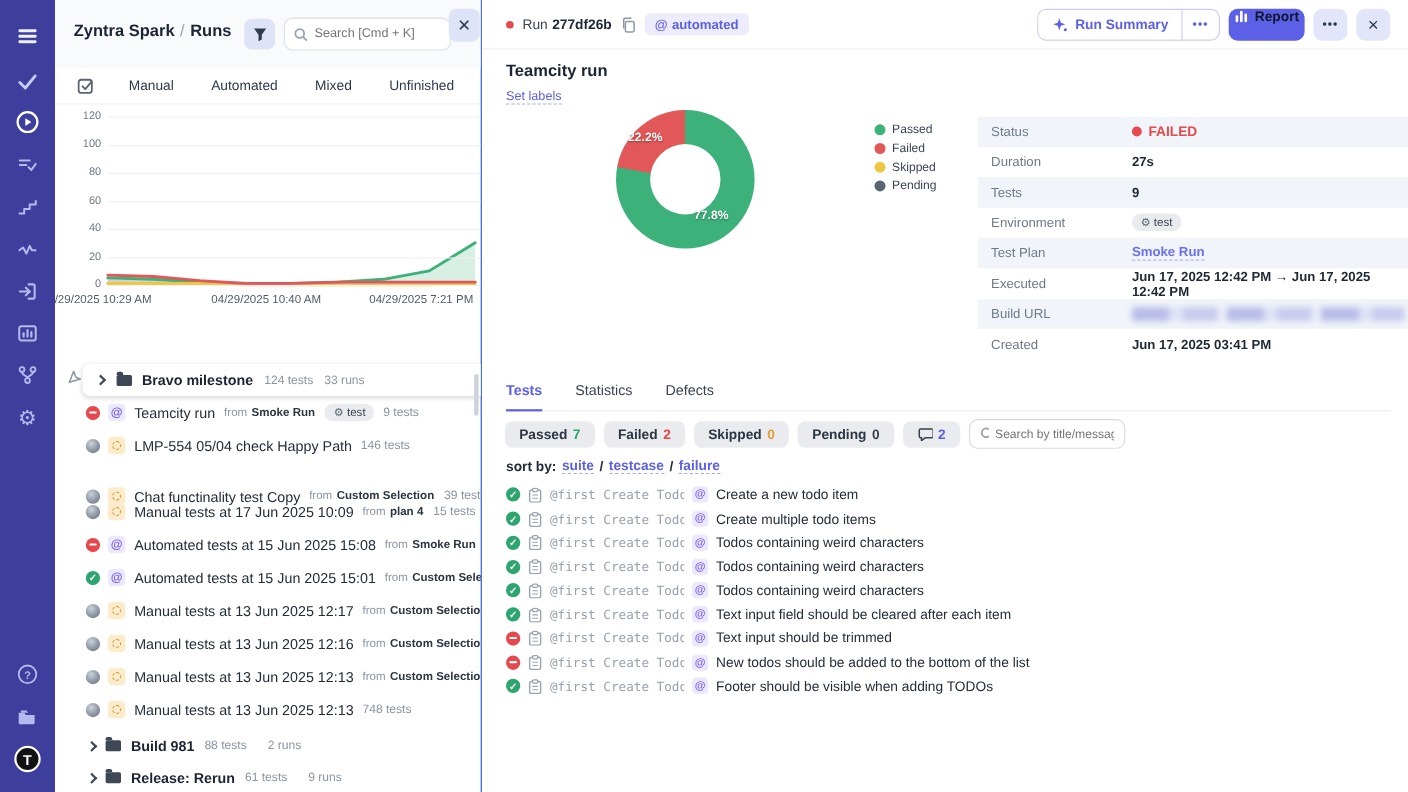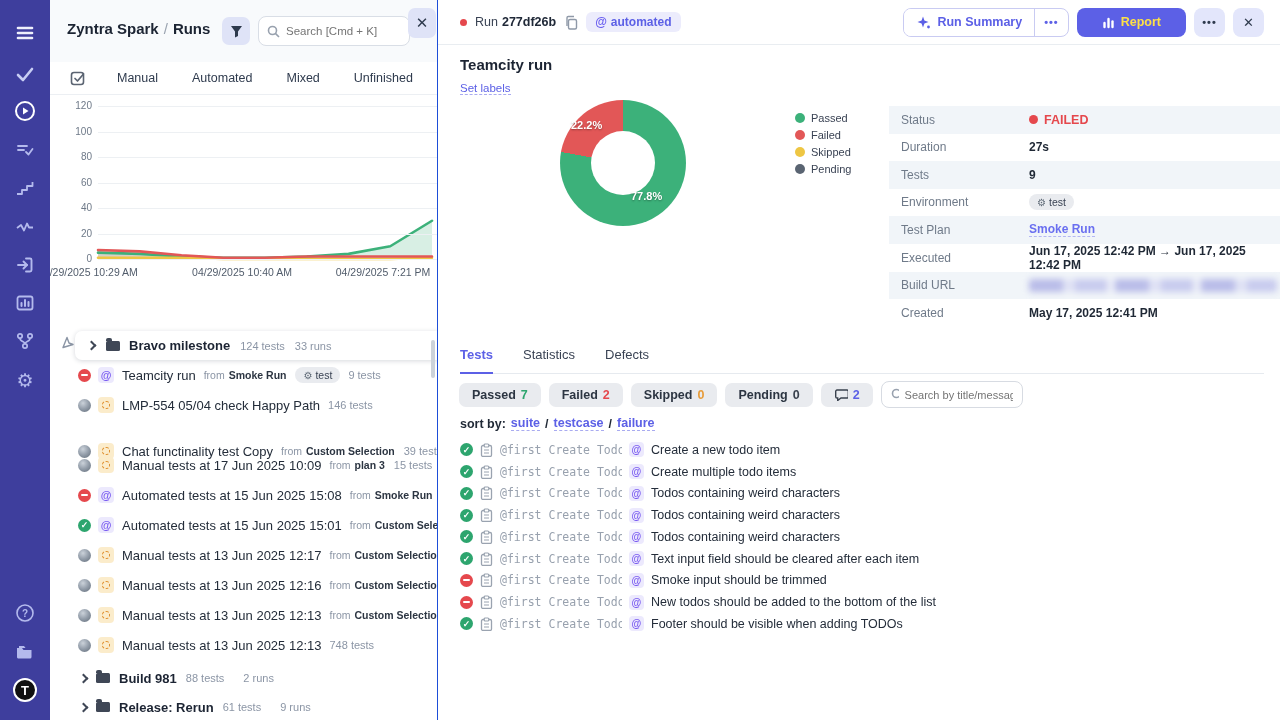--- a/index.html
+++ b/index.html
@@ -64,21 +64,21 @@
   .mtop { position:absolute; left:0; top:0; width:100%; height:45px; border-bottom:1px solid #e9edf1; display:flex; align-items:center; padding:0 16px 0 22px; gap:8px; }
   .rdot { width:7px; height:7px; border-radius:50%; background:#e5484d; flex:none; }
   .runlbl { font-size:12.5px; color:#3a4354; }
   .runid { font-size:12.5px; font-weight:bold; color:#202938; margin-left:-4px; }
   .auto-badge { display:inline-flex; align-items:center; gap:4px; background:#ececfc; border-radius:6px; padding:3px 9px; font-size:12px; font-weight:bold; color:#5c60e6; }
   .auto-badge .at { color:#6b5ff0; font-weight:bold; }
   .spacer { flex:1; }
   .btn-group { display:flex; border:1px solid #c9cbf2; border-radius:8px; overflow:hidden; height:29px; }
   .btn-summary { display:flex; align-items:center; gap:6px; background:#fff; color:#5c60e6; font-size:12.5px; font-weight:bold; padding:0 12px; cursor:pointer; }
   .btn-more-attached { display:flex; align-items:center; padding:0 9px; border-left:1px solid #c9cbf2; color:#5c60e6; cursor:pointer; font-size:11px; letter-spacing:1px; }
-  .btn-report { display:flex; align-items:center; gap:6px; background:#5c60e6; color:#fde047; font-size:12.5px; font-weight:bold; padding:0 25px; height:29px; border-radius:8px; cursor:pointer; }
+  .btn-report { display:flex; align-items:flex-start; gap:6px; background:#5c60e6; color:#0f172a; font-size:12.5px; font-weight:bold; padding:0 5px; height:29px; border-radius:8px; cursor:pointer; }
   .sq-btn { width:31px; height:29px; background:#e3e6fb; border-radius:8px; display:flex; align-items:center; justify-content:center; color:#2e3a4d; cursor:pointer; font-size:13px; }
   .dots { letter-spacing:1px; font-size:11px; font-weight:bold; }
 
   .rtitle { position:absolute; left:22px; top:56px; font-size:15px; font-weight:bold; color:#1c2433; }
   .setlabels { position:absolute; left:22px; top:82px; font-size:11.5px; color:#5c60e6; border-bottom:1px dashed #a9abf0; cursor:pointer; }
 
   .donut { position:absolute; left:122px; top:100px; width:126px; height:126px; border-radius:50%; }
   .donut::after { content:""; position:absolute; left:31px; top:31px; width:64px; height:64px; background:#fff; border-radius:50%; }
   .dlabel { position:absolute; font-size:11px; font-weight:bold; color:#fff; text-shadow:0 1px 2px rgba(0,0,0,.35); z-index:2; }
   .dl-failed { left:133px; top:119px; }
@@ -320,21 +320,21 @@
         <span class="rfromv">Custom Selection</span>
       <span class="rcount">39 tests</span>
     </div>
     <div class="run-row" style="top:450px">
       <span class="st st-pending"></span>
         <span class="ty ty-manual">
           <i></i>
         </span>
       <span class="rname">Manual tests at 17 Jun 2025 10:09</span>
       <span class="rfrom">from</span>
-        <span class="rfromv">plan 3</span>
+        <span class="rfromv">plan 4</span>
       <span class="rcount">15 tests</span>
     </div>
     <div class="run-row" style="top:480px">
       <span class="st st-failed"></span>
         <span class="ty ty-auto">@</span>
       <span class="rname">Automated tests at 15 Jun 2025 15:08</span>
       <span class="rfrom">from</span>
         <span class="rfromv">Smoke Run</span>
 
     </div>
@@ -503,21 +503,21 @@
       <div class="d-row">
         <span class="d-label">Executed</span>
         <span class="d-val">Jun 17, 2025 12:42 PM → Jun 17, 2025 12:42 PM</span>
       </div>
       <div class="d-row">
         <span class="d-label">Build URL</span>
         <span class="redacted"></span>
       </div>
       <div class="d-row">
         <span class="d-label">Created</span>
-        <span class="d-val">May 17, 2025 12:41 PM</span>
+        <span class="d-val">Jun 17, 2025 03:41 PM</span>
       </div>
     </div>
 
     <div class="rtabs">
       <span class="rtab active">Tests</span>
       <span class="rtab">Statistics</span>
       <span class="rtab">Defects</span>
     </div>
 
     <div class="pills">
@@ -637,21 +637,21 @@
         <div class="trow" style="top: 569.5px;">
           <span class="stS st-failed"></span>
           <svg width="13" height="14">
             <rect x="1.5" y="2.5" width="10" height="11" rx="1.5" fill="none" stroke="#9aa3b0" stroke-width="1.3"></rect>
             <rect x="4.2" y="1" width="4.6" height="3" rx="1" fill="#fff" stroke="#9aa3b0" stroke-width="1.2"></rect>
             <line x1="4" y1="7" x2="9" y2="7" stroke="#9aa3b0" stroke-width="1"></line>
             <line x1="4" y1="10" x2="9" y2="10" stroke="#9aa3b0" stroke-width="1"></line>
           </svg>
           <span class="suite">@first Create Todos...</span>
           <span class="tyr">@</span>
-          <span class="ttl">Smoke input should be trimmed</span>
+          <span class="ttl">Text input should be trimmed</span>
         </div>
         <div class="trow" style="top: 591.25px;">
           <span class="stS st-failed"></span>
           <svg width="13" height="14">
             <rect x="1.5" y="2.5" width="10" height="11" rx="1.5" fill="none" stroke="#9aa3b0" stroke-width="1.3"></rect>
             <rect x="4.2" y="1" width="4.6" height="3" rx="1" fill="#fff" stroke="#9aa3b0" stroke-width="1.2"></rect>
             <line x1="4" y1="7" x2="9" y2="7" stroke="#9aa3b0" stroke-width="1"></line>
             <line x1="4" y1="10" x2="9" y2="10" stroke="#9aa3b0" stroke-width="1"></line>
           </svg>
           <span class="suite">@first Create Todos...</span>

